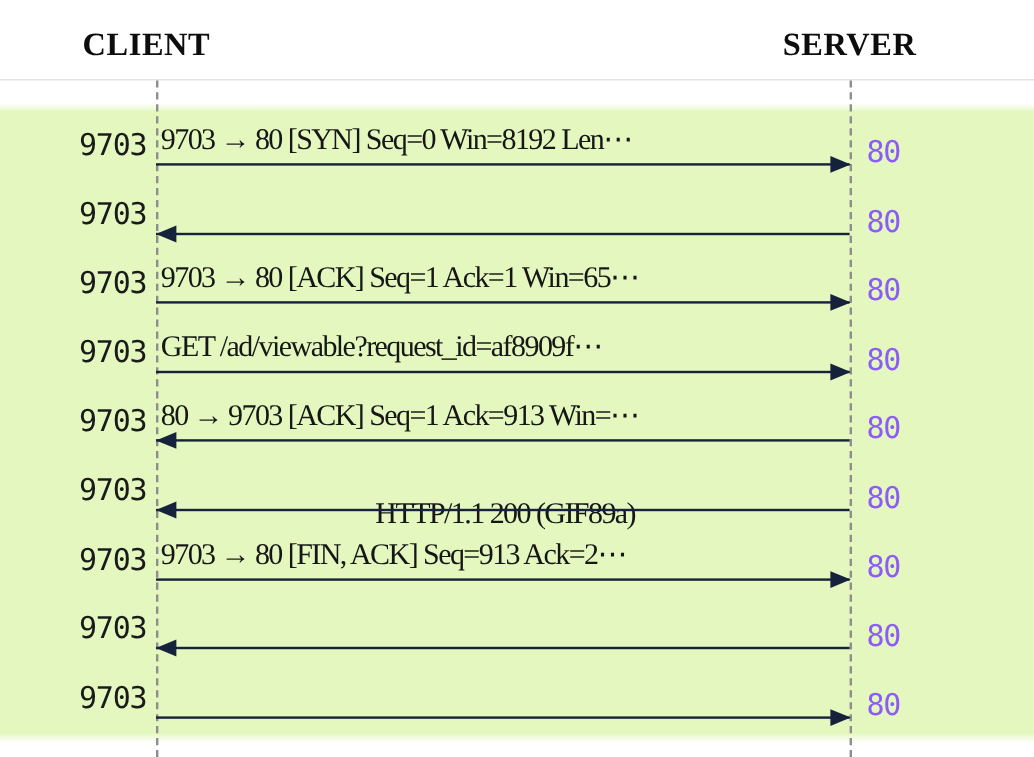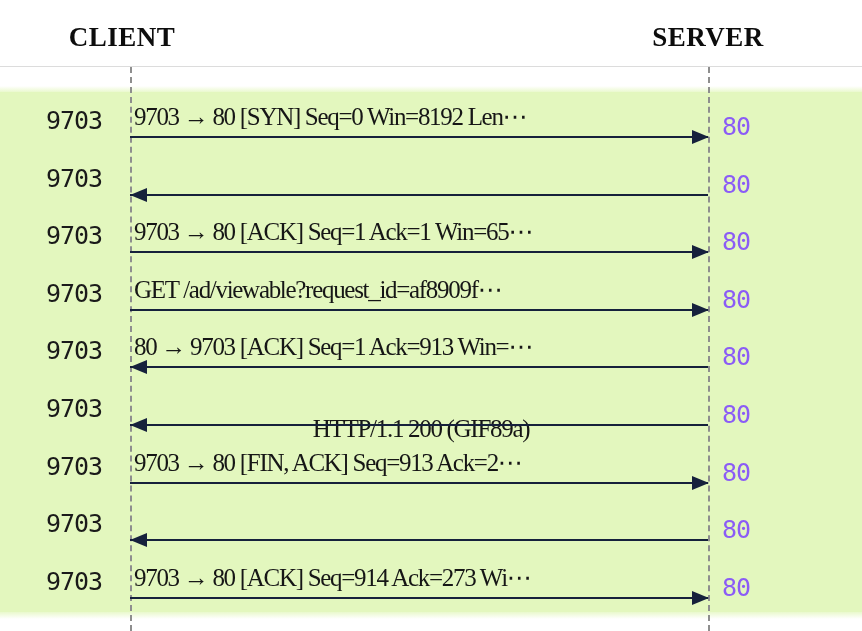--- a/index.html
+++ b/index.html
@@ -87,21 +87,21 @@
     position: absolute;
     left: 0;
     width: 862px;
     height: 58px;
   }
   .port-left {
     position: absolute;
     left: 26px;
     top: 14px;
     width: 96px;
-    text-align: center;
+    text-align: right;
     font-family: "DejaVu Sans Mono", monospace;
     font-size: 25px;
     color: #1a1a1a;
     letter-spacing: -1px;
     white-space: nowrap;
   }
   .port-right {
     position: absolute;
     left: 722px;
     top: 20px;
@@ -227,19 +227,18 @@
       </div>
       <div class="msg-row" style="top: 495.2px;">
         <div class="port-left">9703</div>
         <div class="port-right">80</div>
         <div class="arrow-shaft"></div>
         <div class="arrow-head left"></div>
       </div>
       <div class="msg-row" style="top: 552.8px;">
         <div class="port-left">9703</div>
         <div class="port-right">80</div>
-        <div class="msg-label">9703 → 80 [ACK] Seq=914 Ack=273 Wi⋯</div>
         <div class="arrow-shaft"></div>
         <div class="arrow-head right"></div>
       </div>
     </div>
 
 </div>
 
 </body></html>

